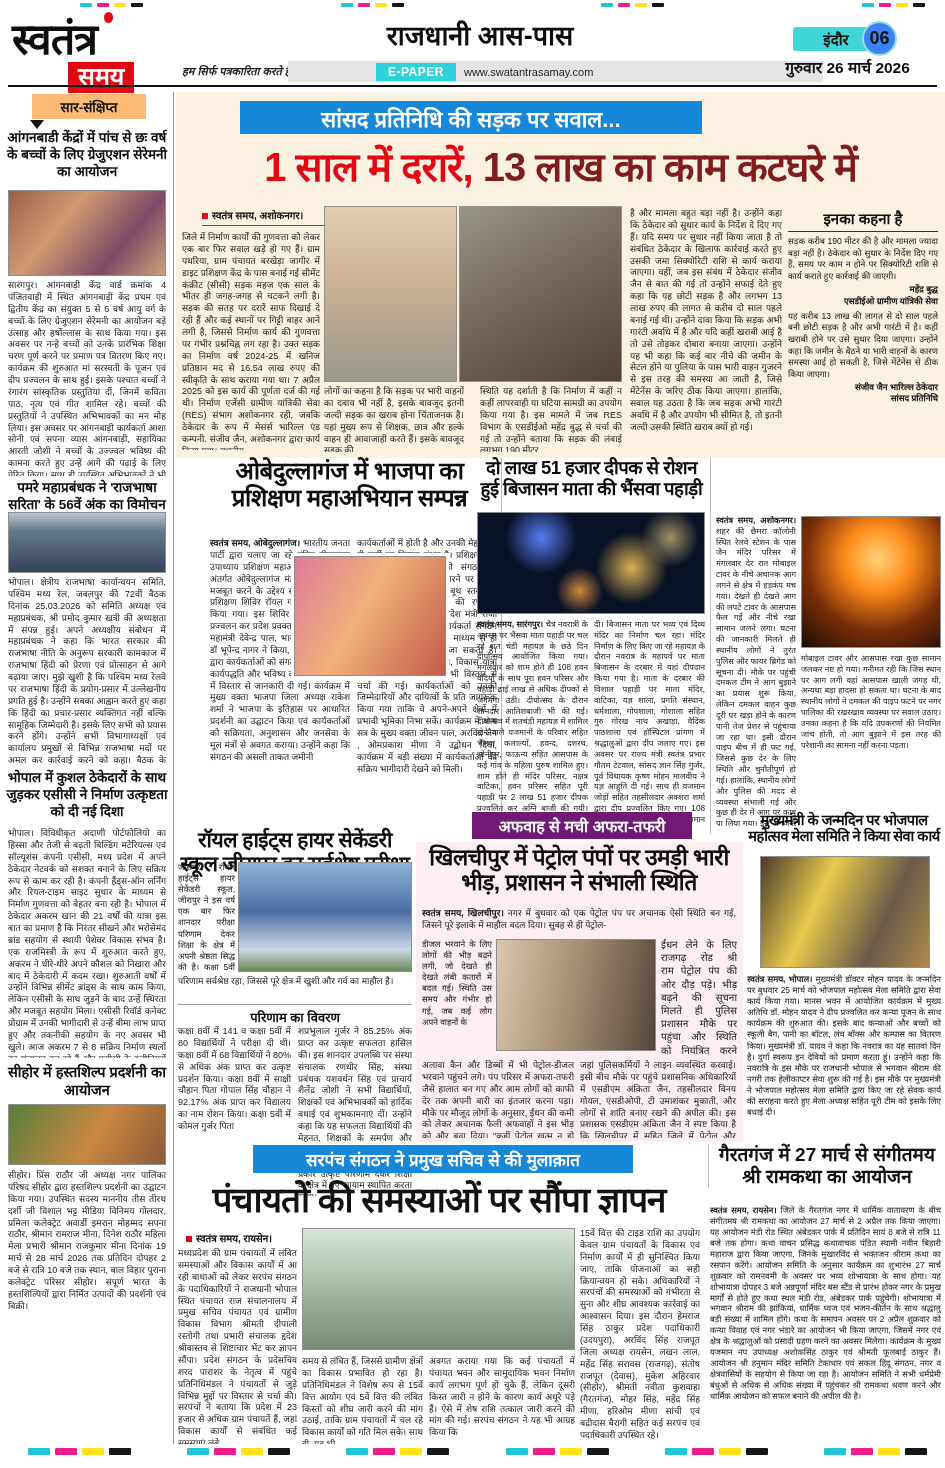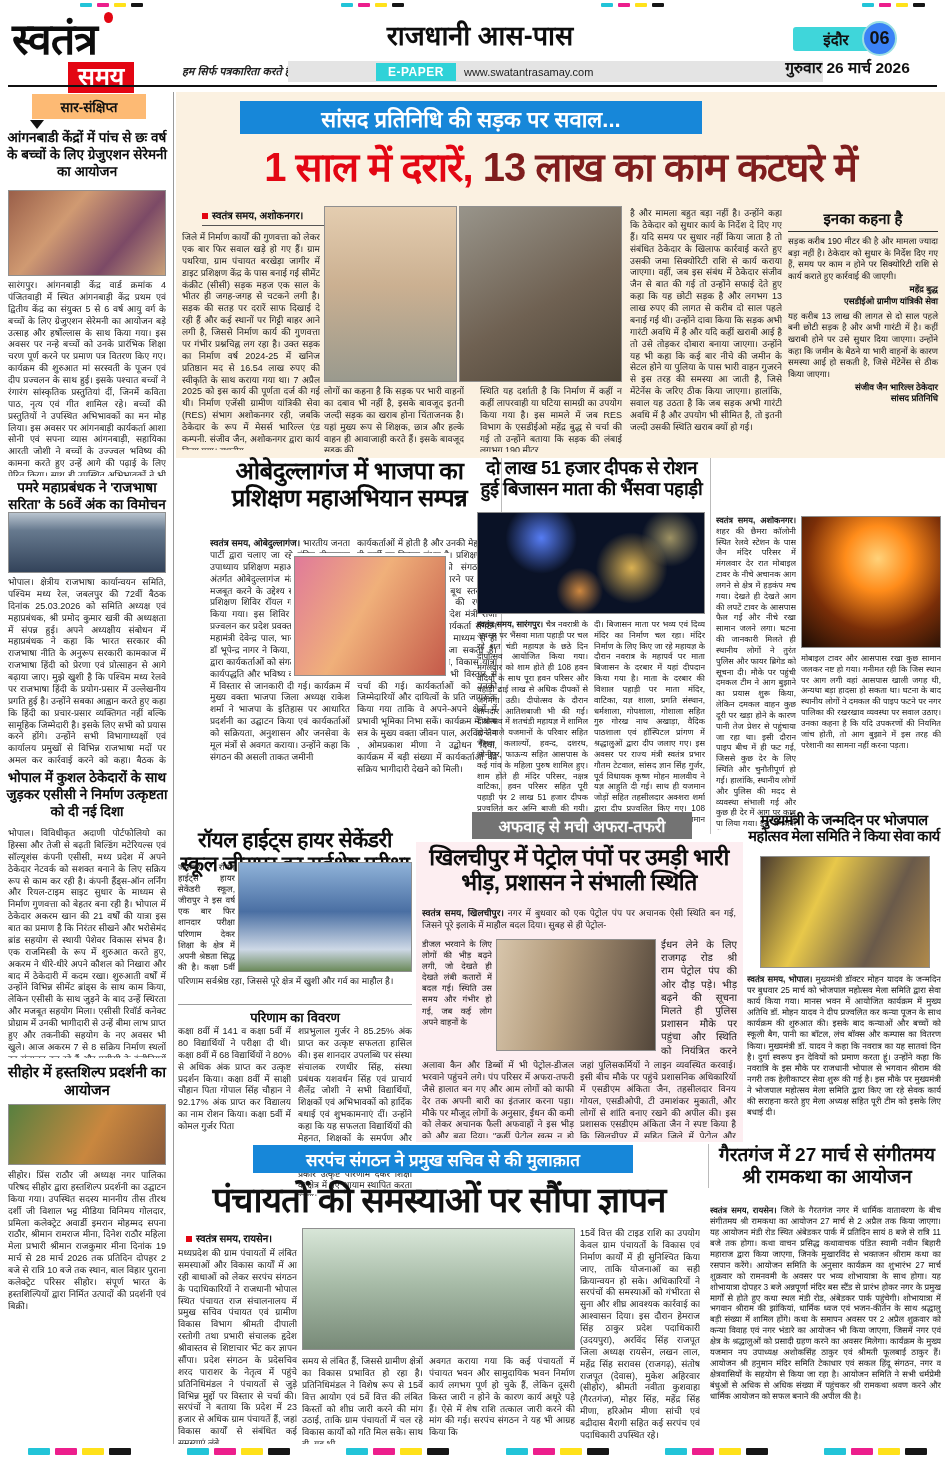--- a/index.html
+++ b/index.html
@@ -96,21 +96,21 @@
   .school-head { font-size:21px;margin-top:16px; }
   .school-intro { position:absolute; left:0; top:50px; width:57px; height:110px; font-size:8.4px; }
   .school-photo { position:absolute; left:60px; top:50px; width:174px; height:110px; }
   .school-intro2 { position:absolute; left:0; top:164px; width:234px; height:26px; }
   .school-subhead { position:absolute; left:0; top:192px; width:234px; text-align:center; font-size:13px; font-weight:900; border-top:1px solid #999; padding-top:3px; }
   .school-col1 { position:absolute; left:0; top:214px; width:113px; height:170px; }
   .school-col2 { position:absolute; left:120px; top:214px; width:114px; height:170px; }
 
   .petrol { position:absolute; left:416px; top:812px; width:327px; height:330px; }
   .petrol-bg { position:absolute; left:0; top:30px; width:327px; height:300px; background:#fdeef1; }
-  .petrol-banner { position:absolute; left:56px; top:0; width:220px; height:27px; background:#737373; color:#fff; font-weight:800; font-size:16px; display:flex; align-items:center; justify-content:center; white-space:nowrap; }
+  .petrol-banner { position:absolute; left:56px; top:0; width:220px; height:27px; background:#701a75; color:#fff; font-weight:800; font-size:16px; display:flex; align-items:center; justify-content:center; white-space:nowrap; }
   .petrol-head { position:absolute; left:4px; top:33px; width:318px; font-size:22.5px; }
   .petrol-intro { position:absolute; left:6px; top:96px; width:314px; height:30px; }
   .petrol-colA { position:absolute; left:6px; top:127px; width:70px; height:118px; font-size:8.4px; }
   .petrol-photo { position:absolute; left:80px; top:127px; width:160px; height:112px; }
   .petrol-colB { position:absolute; left:245px; top:127px; width:76px; height:118px; font-size:10px;font-family:Liberation Mono, monospace; }
   .petrol-colC { position:absolute; left:6px; top:248px; width:152px; height:78px; }
   .petrol-colD { position:absolute; left:164px; top:248px; width:156px; height:78px; }
 
   .cm { position:absolute; left:747px; top:812px; width:194px; height:330px; }
   .cm-head { font-size:14.5px; }

